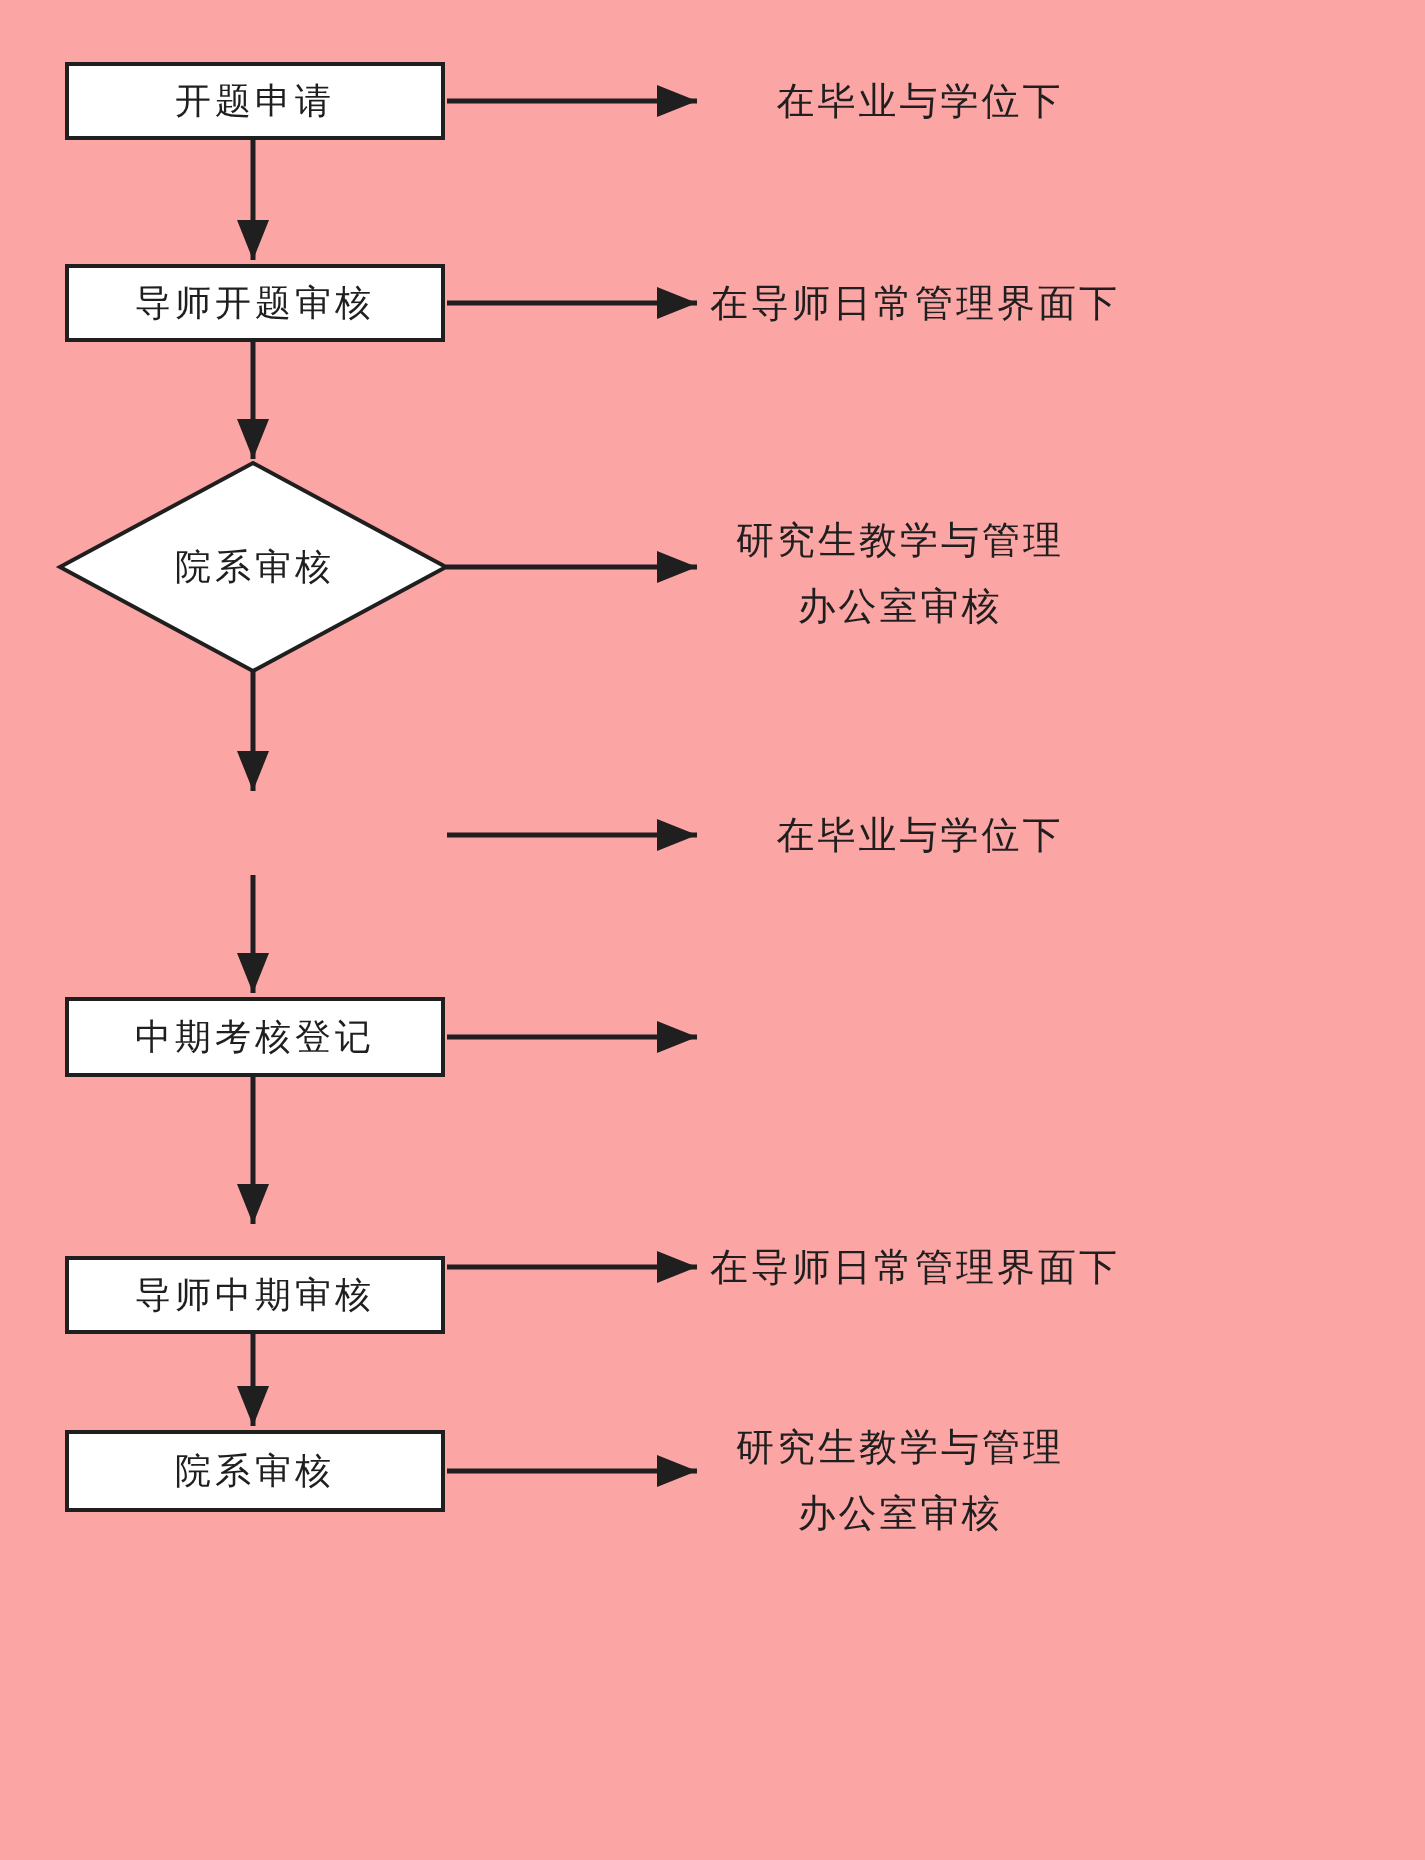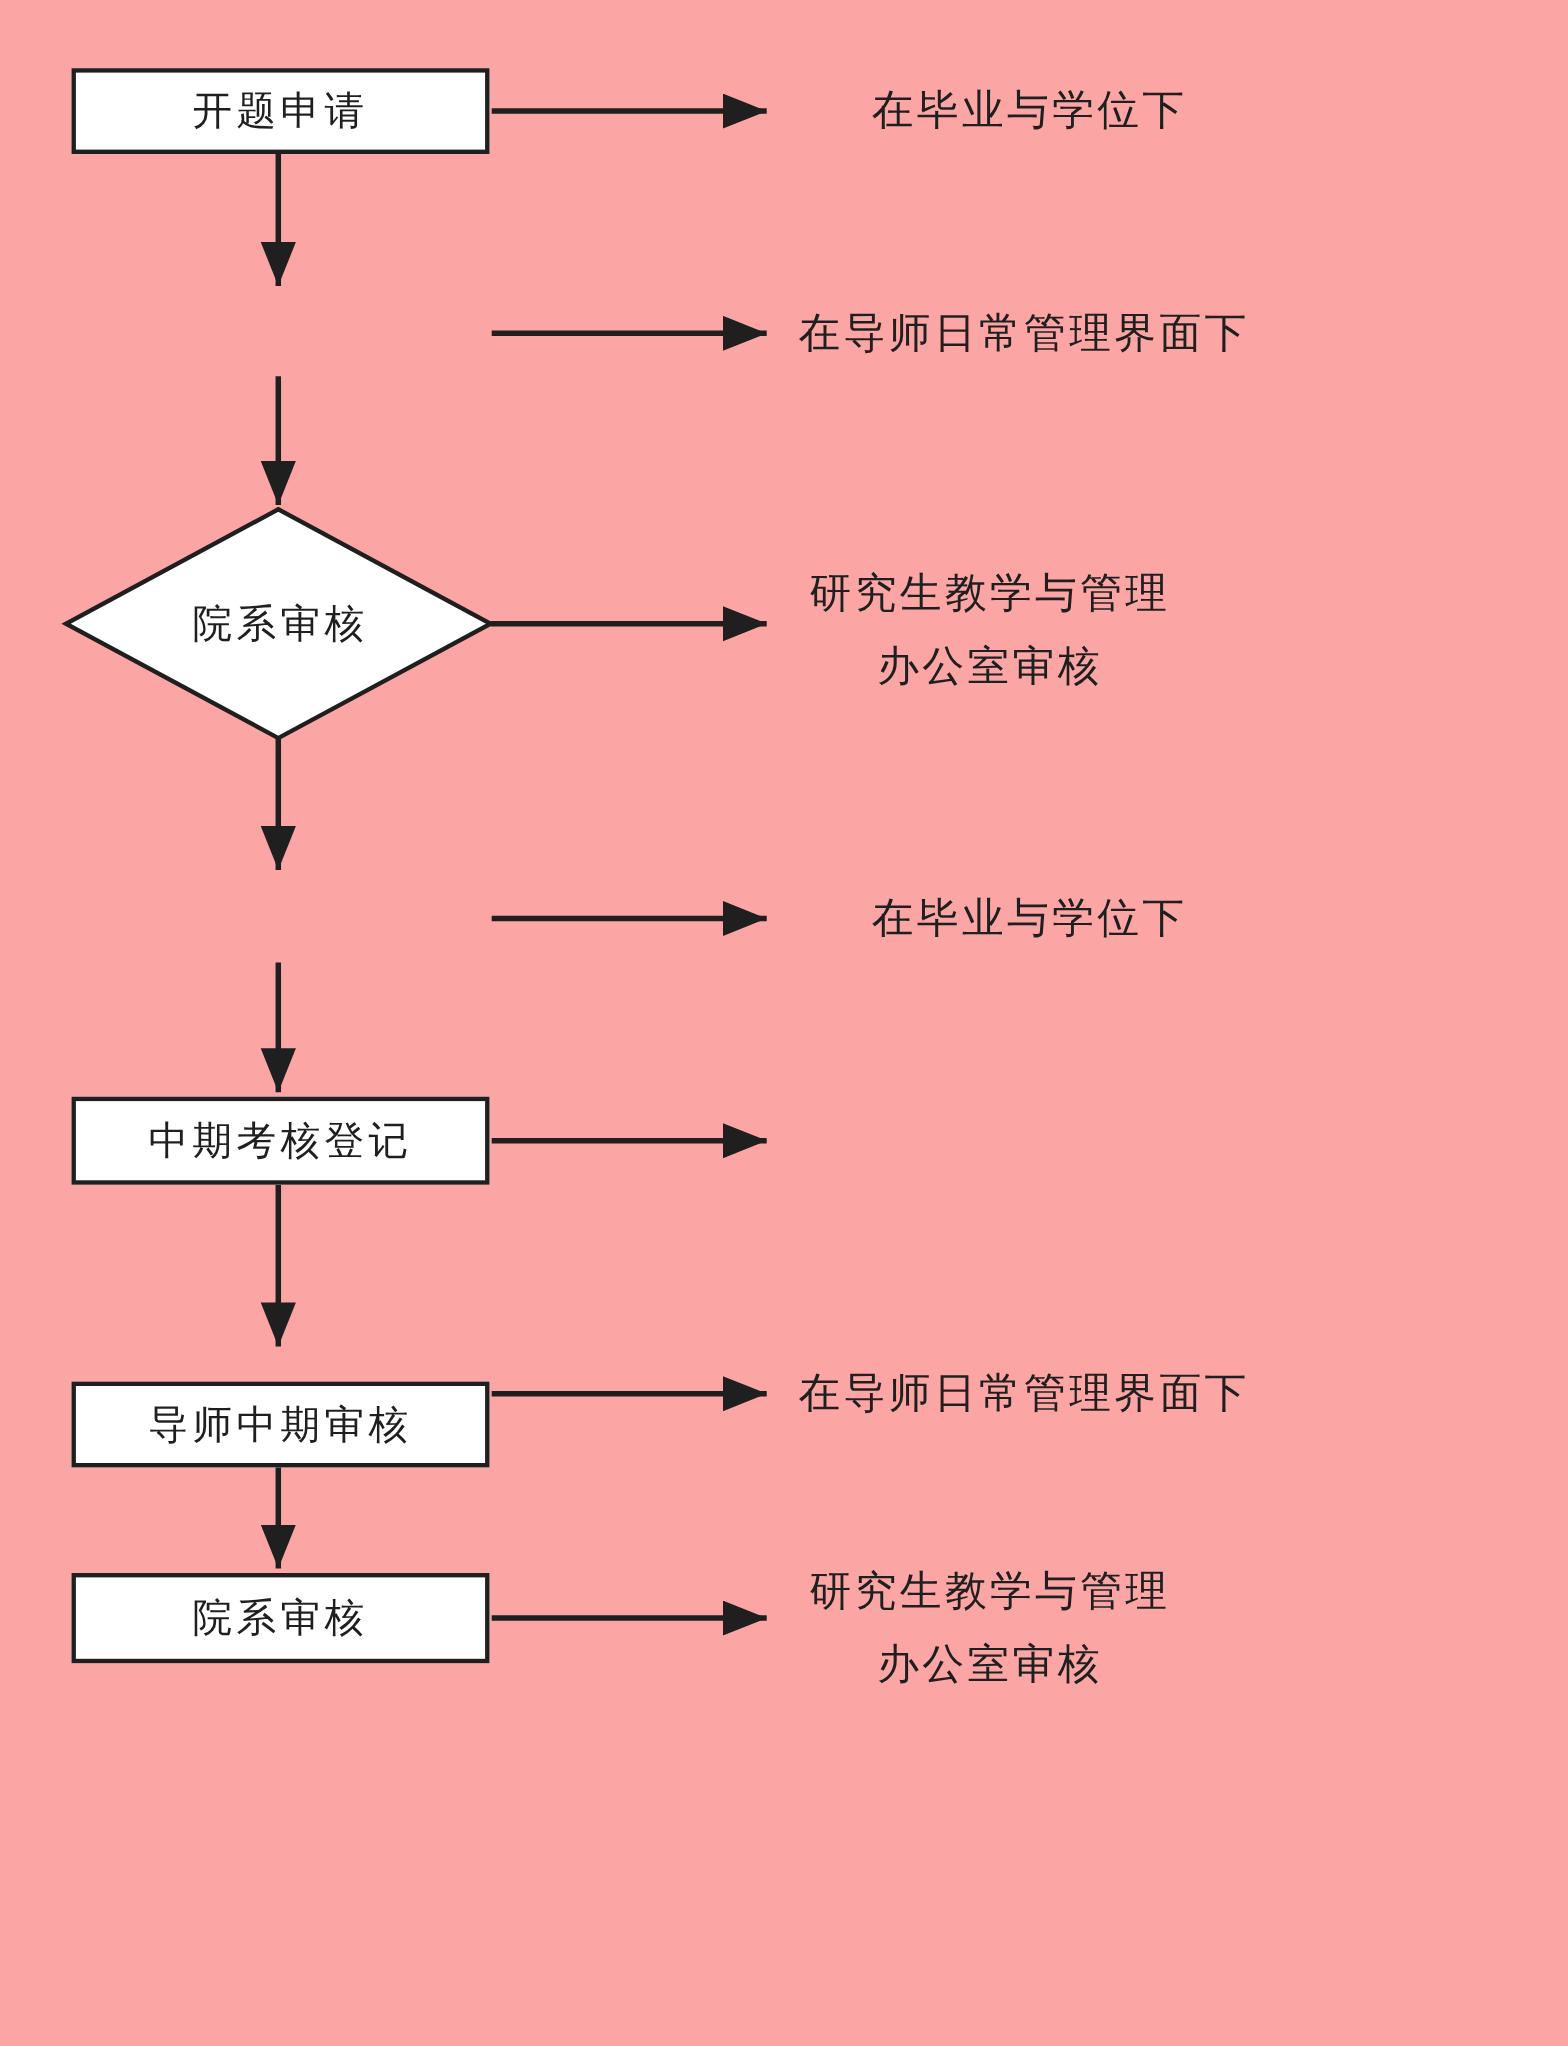--- a/index.html
+++ b/index.html
@@ -48,21 +48,20 @@
   .note {
     position: absolute;
     text-align: center;
     font-size: 38px;
     letter-spacing: 3px;
     color: #1f1f1f;
     line-height: 66px;
   }
   .note.single {
     line-height: 44px;
-    margin-left: 16px;
   }
 </style>
 </head>
 <body>
 
 <div class="canvas">
 
   <svg class="underlay" width="1425" height="1860" viewBox="0 0 1425 1860" xmlns="http://www.w3.org/2000/svg">
     <defs>
       <marker id="arrowhead" markerUnits="userSpaceOnUse" markerWidth="44" markerHeight="36" refX="40" refY="16" orient="auto">
@@ -85,20 +84,23 @@
     <line x1="447" y1="835" x2="697" y2="835" stroke="#1f1f1f" stroke-width="5" marker-end="url(#arrowhead)"></line>
     <line x1="447" y1="1037" x2="697" y2="1037" stroke="#1f1f1f" stroke-width="5" marker-end="url(#arrowhead)"></line>
     <line x1="447" y1="1267" x2="697" y2="1267" stroke="#1f1f1f" stroke-width="5" marker-end="url(#arrowhead)"></line>
     <line x1="447" y1="1471" x2="697" y2="1471" stroke="#1f1f1f" stroke-width="5" marker-end="url(#arrowhead)"></line>
   </svg>
 
   <div class="node" style="left:65px; top:62px; width:380px; height:78px;">
     <span>开题申请</span>
   </div>
 
+  <div class="node" style="left:65px; top:264px; width:380px; height:78px;">
+    <span>导师开题审核</span>
+  </div>
 
   <div class="diamond-label" style="left:65px; top:540px; width:380px; height:54px;">
     <span>院系审核</span>
   </div>
 
 
   <div class="node" style="left:65px; top:997px; width:380px; height:80px;text-align:right;">
     <span>中期考核登记</span>
   </div>
 

